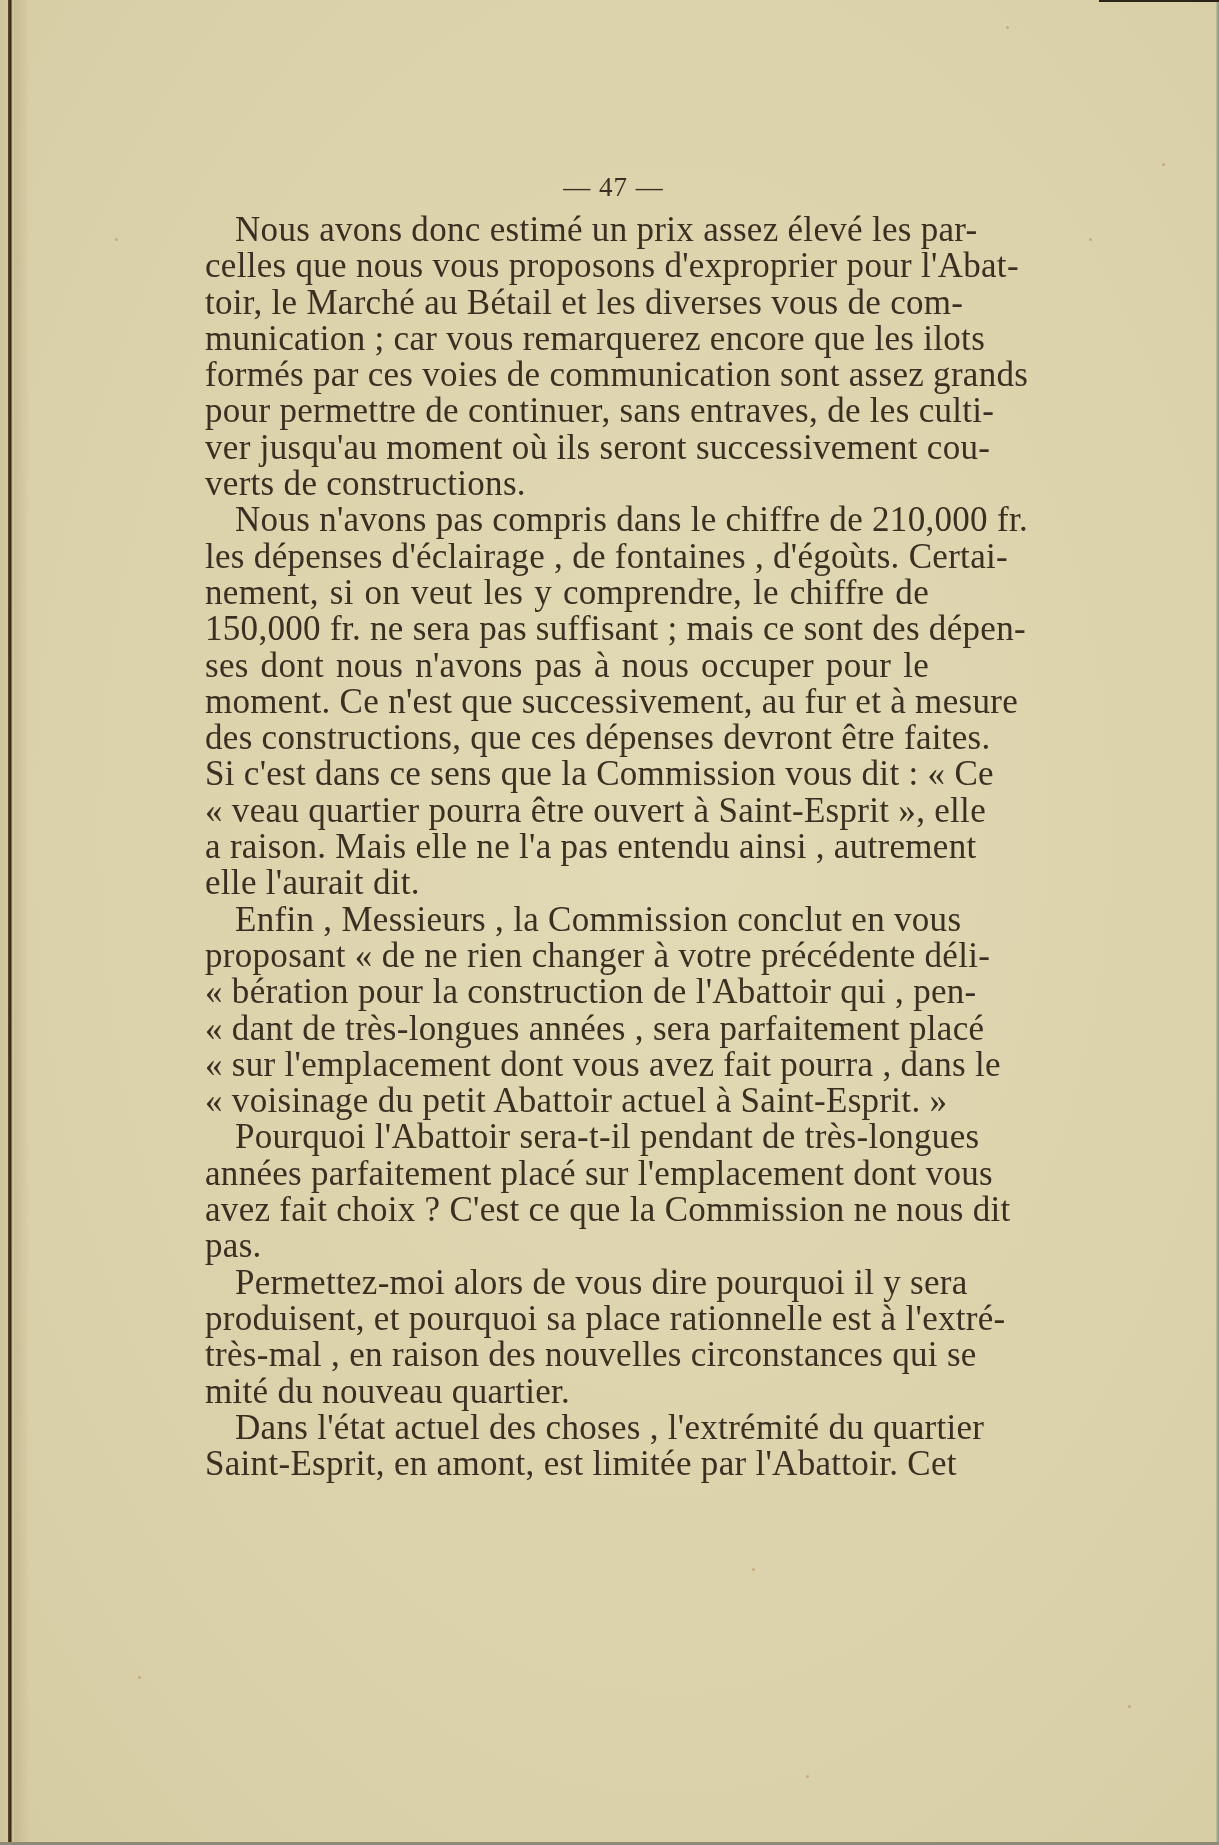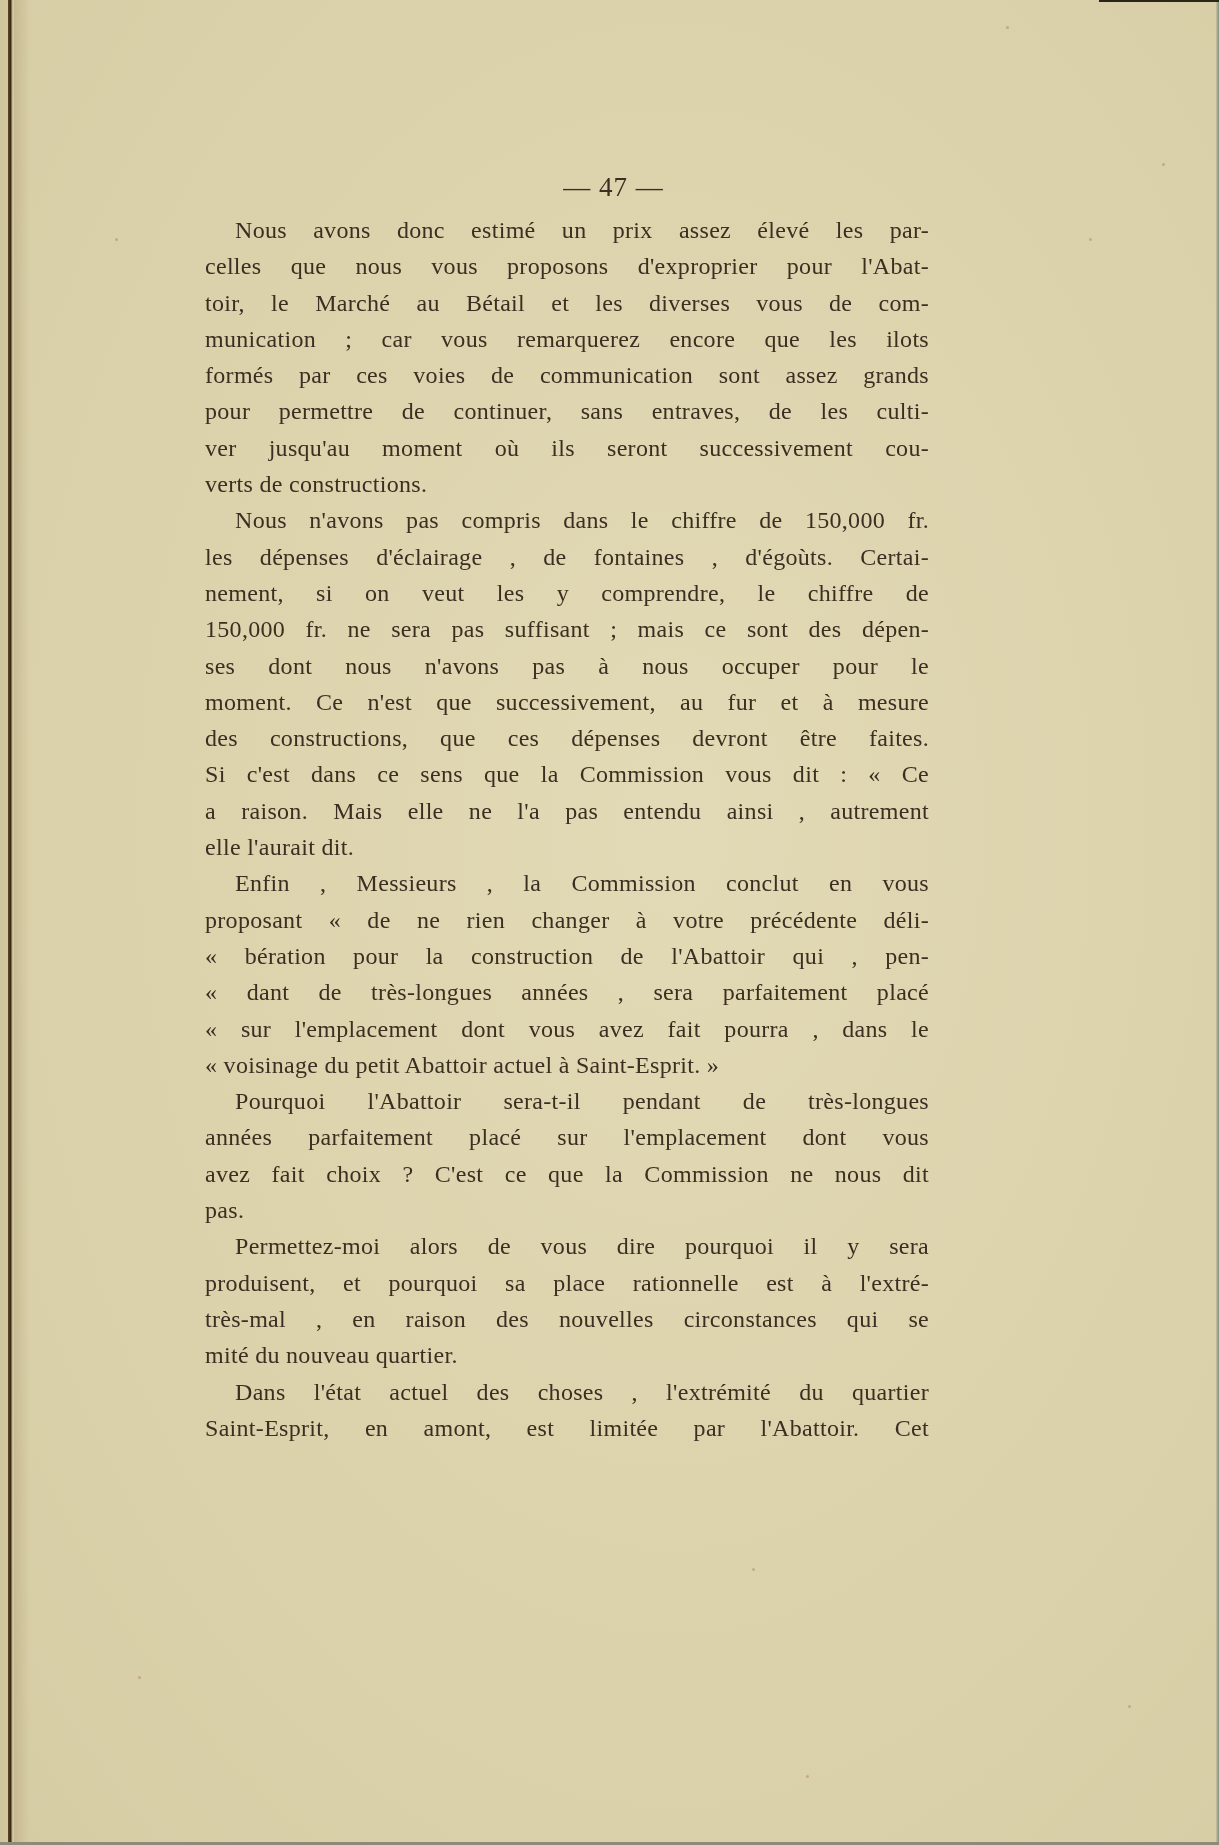--- a/index.html
+++ b/index.html
@@ -76,21 +76,21 @@
       letter-spacing: 1px;
       padding-left: 8px;
       box-sizing: border-box;
     }
     .text-block {
       position: absolute;
       left: 205px;
       top: 212px;
       width: 724px;
       font-family: "Liberation Serif", "DejaVu Serif", serif;
-      font-size: 24px;
+      font-size: 35px;
       color: #3b2f22;
     }
     .line {
       height: 36.3px;
       line-height: 36.3px;
       white-space: nowrap;
       text-align: justify;
       text-align-last: justify;
       overflow: visible;
       letter-spacing: 0.3px;
@@ -125,28 +125,29 @@
 
   <div class="text-block" id="text-block">
       <div class="line indent">Nous avons donc estimé un prix assez élevé les par-</div>
       <div class="line">celles que nous vous proposons d'exproprier pour l'Abat-</div>
       <div class="line">toir, le Marché au Bétail et les diverses vous de com-</div>
       <div class="line">munication ; car vous remarquerez encore que les ilots</div>
       <div class="line">formés par ces voies de communication sont assez grands</div>
       <div class="line">pour permettre de continuer, sans entraves, de les culti-</div>
       <div class="line">ver jusqu'au moment où ils seront successivement cou-</div>
       <div class="line last">verts de constructions.</div>
-      <div class="line indent">Nous n'avons pas compris dans le chiffre de 150,000 fr.</div>
+      <div class="line indent">Nous n'avons pas compris dans le chiffre de 210,000 fr.</div>
       <div class="line">les dépenses d'éclairage , de fontaines , d'égoùts. Certai-</div>
       <div class="line">nement, si on veut les y comprendre, le chiffre de</div>
       <div class="line">150,000 fr. ne sera pas suffisant ; mais ce sont des dépen-</div>
       <div class="line">ses dont nous n'avons pas à nous occuper pour le</div>
       <div class="line">moment. Ce n'est que successivement, au fur et à mesure</div>
       <div class="line">des constructions, que ces dépenses devront être faites.</div>
       <div class="line">Si c'est dans ce sens que la Commission vous dit : « Ce</div>
+      <div class="line">« veau quartier pourra être ouvert à Saint-Esprit », elle</div>
       <div class="line">a raison. Mais elle ne l'a pas entendu ainsi , autrement</div>
       <div class="line last">elle l'aurait dit.</div>
       <div class="line indent">Enfin , Messieurs , la Commission conclut en vous</div>
       <div class="line">proposant « de ne rien changer à votre précédente déli-</div>
       <div class="line">« bération pour la construction de l'Abattoir qui , pen-</div>
       <div class="line">« dant de très-longues années , sera parfaitement placé</div>
       <div class="line">« sur l'emplacement dont vous avez fait pourra , dans le</div>
       <div class="line last">« voisinage du petit Abattoir actuel à Saint-Esprit. »</div>
       <div class="line indent">Pourquoi l'Abattoir sera-t-il pendant de très-longues</div>
       <div class="line">années parfaitement placé sur l'emplacement dont vous</div>

